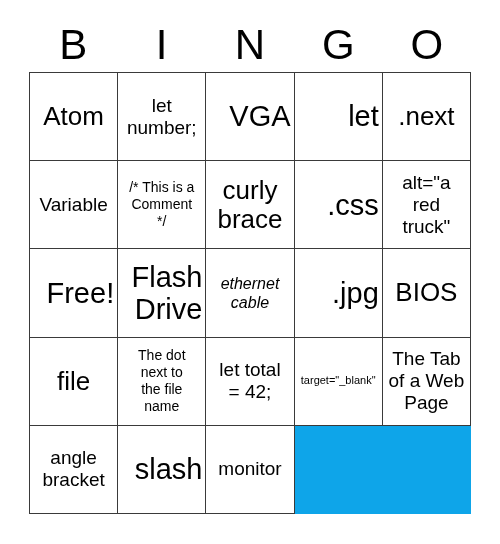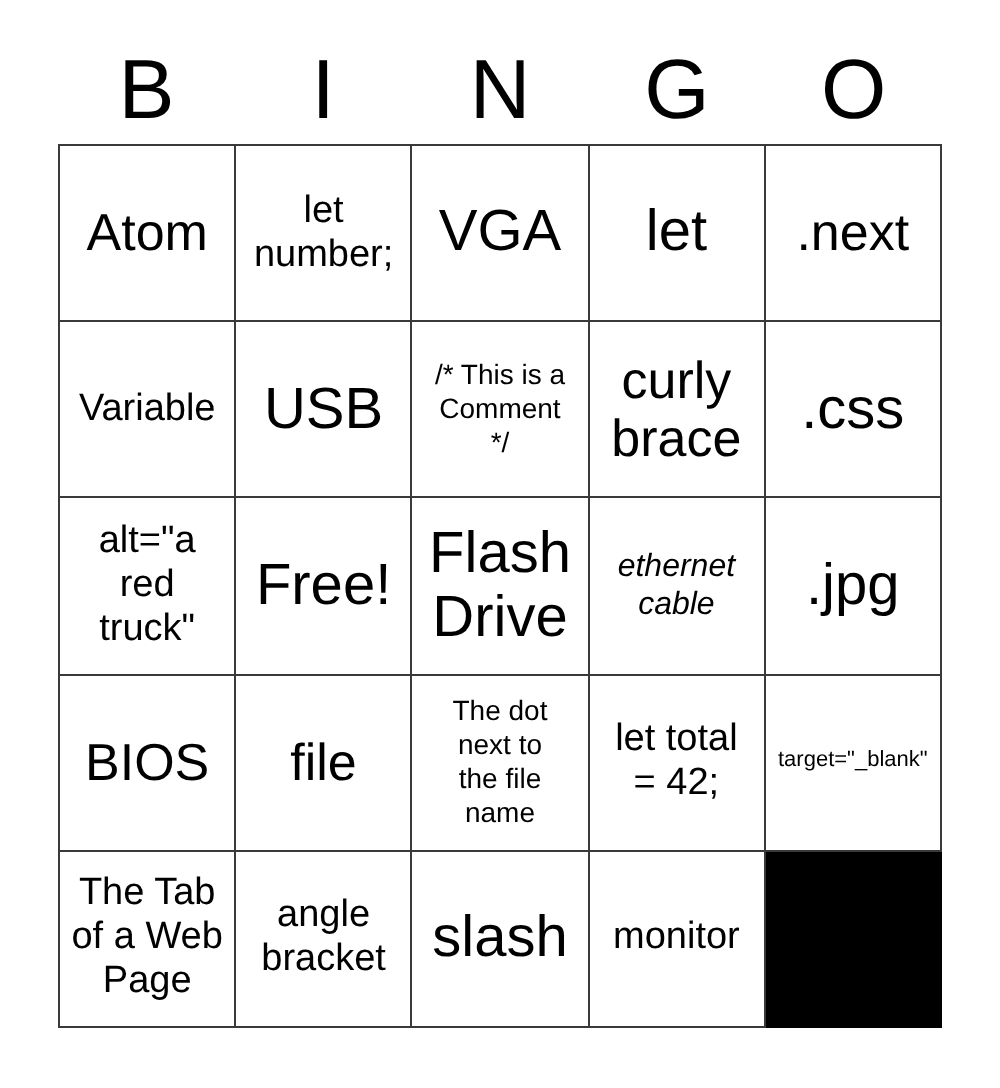--- a/index.html
+++ b/index.html
@@ -50,21 +50,21 @@
     left: 29px;
     top: 72px;
     width: 442px;
     height: 442px;
     display: grid;
     grid-template-columns: repeat(5, 1fr);
     grid-template-rows: repeat(5, 1fr);
     border-top: 1px solid #3a3a3a;
     border-left: 1px solid #3a3a3a;
     box-sizing: border-box;
-    background: #000000;
+    background: #0ea5e9;
   }
   .cell {
     border-right: 1px solid #3a3a3a;
     border-bottom: 1px solid #3a3a3a;
     box-sizing: border-box;
     display: flex;
     align-items: center;
     justify-content: center;
     text-align: center;
     padding: 2px 3px;
@@ -74,21 +74,21 @@
   .cell-text {
     display: block;
     width: 100%;
     line-height: 1.12;
     word-wrap: break-word;
     overflow-wrap: break-word;
     white-space: pre-line;
   }
 
   
-  .fs-xxl .cell-text { font-size: 29px; }
+  .fs-xxl .cell-text { font-size: 29px; text-align: right; }
   .fs-xl  .cell-text { font-size: 26px; }
   .fs-md  .cell-text { font-size: 19px; line-height: 1.16; }
   .fs-sm  .cell-text { font-size: 16px; line-height: 1.2; font-style: italic; }
   .fs-xs  .cell-text { font-size: 14px; line-height: 1.22; text-align: center; }
   .fs-xxs .cell-text { font-size: 11px; line-height: 1.25; }
 </style>
 </head>
 <body>
 
 <div class="card">
@@ -114,23 +114,20 @@
       </div>
     <div class="cell fs-xxl">
         <span class="cell-text">let</span>
       </div>
     <div class="cell fs-xl">
         <span class="cell-text">.next</span>
       </div>
 
     <div class="cell fs-md">
         <span class="cell-text">Variable</span>
-      </div>
-    <div class="cell fs-xxl">
-        <span class="cell-text">USB</span>
       </div>
     <div class="cell fs-xs">
         <span class="cell-text">/* This is a
 Comment
 */</span>
       </div>
     <div class="cell fs-xl">
         <span class="cell-text">curly
 brace</span>
       </div>

